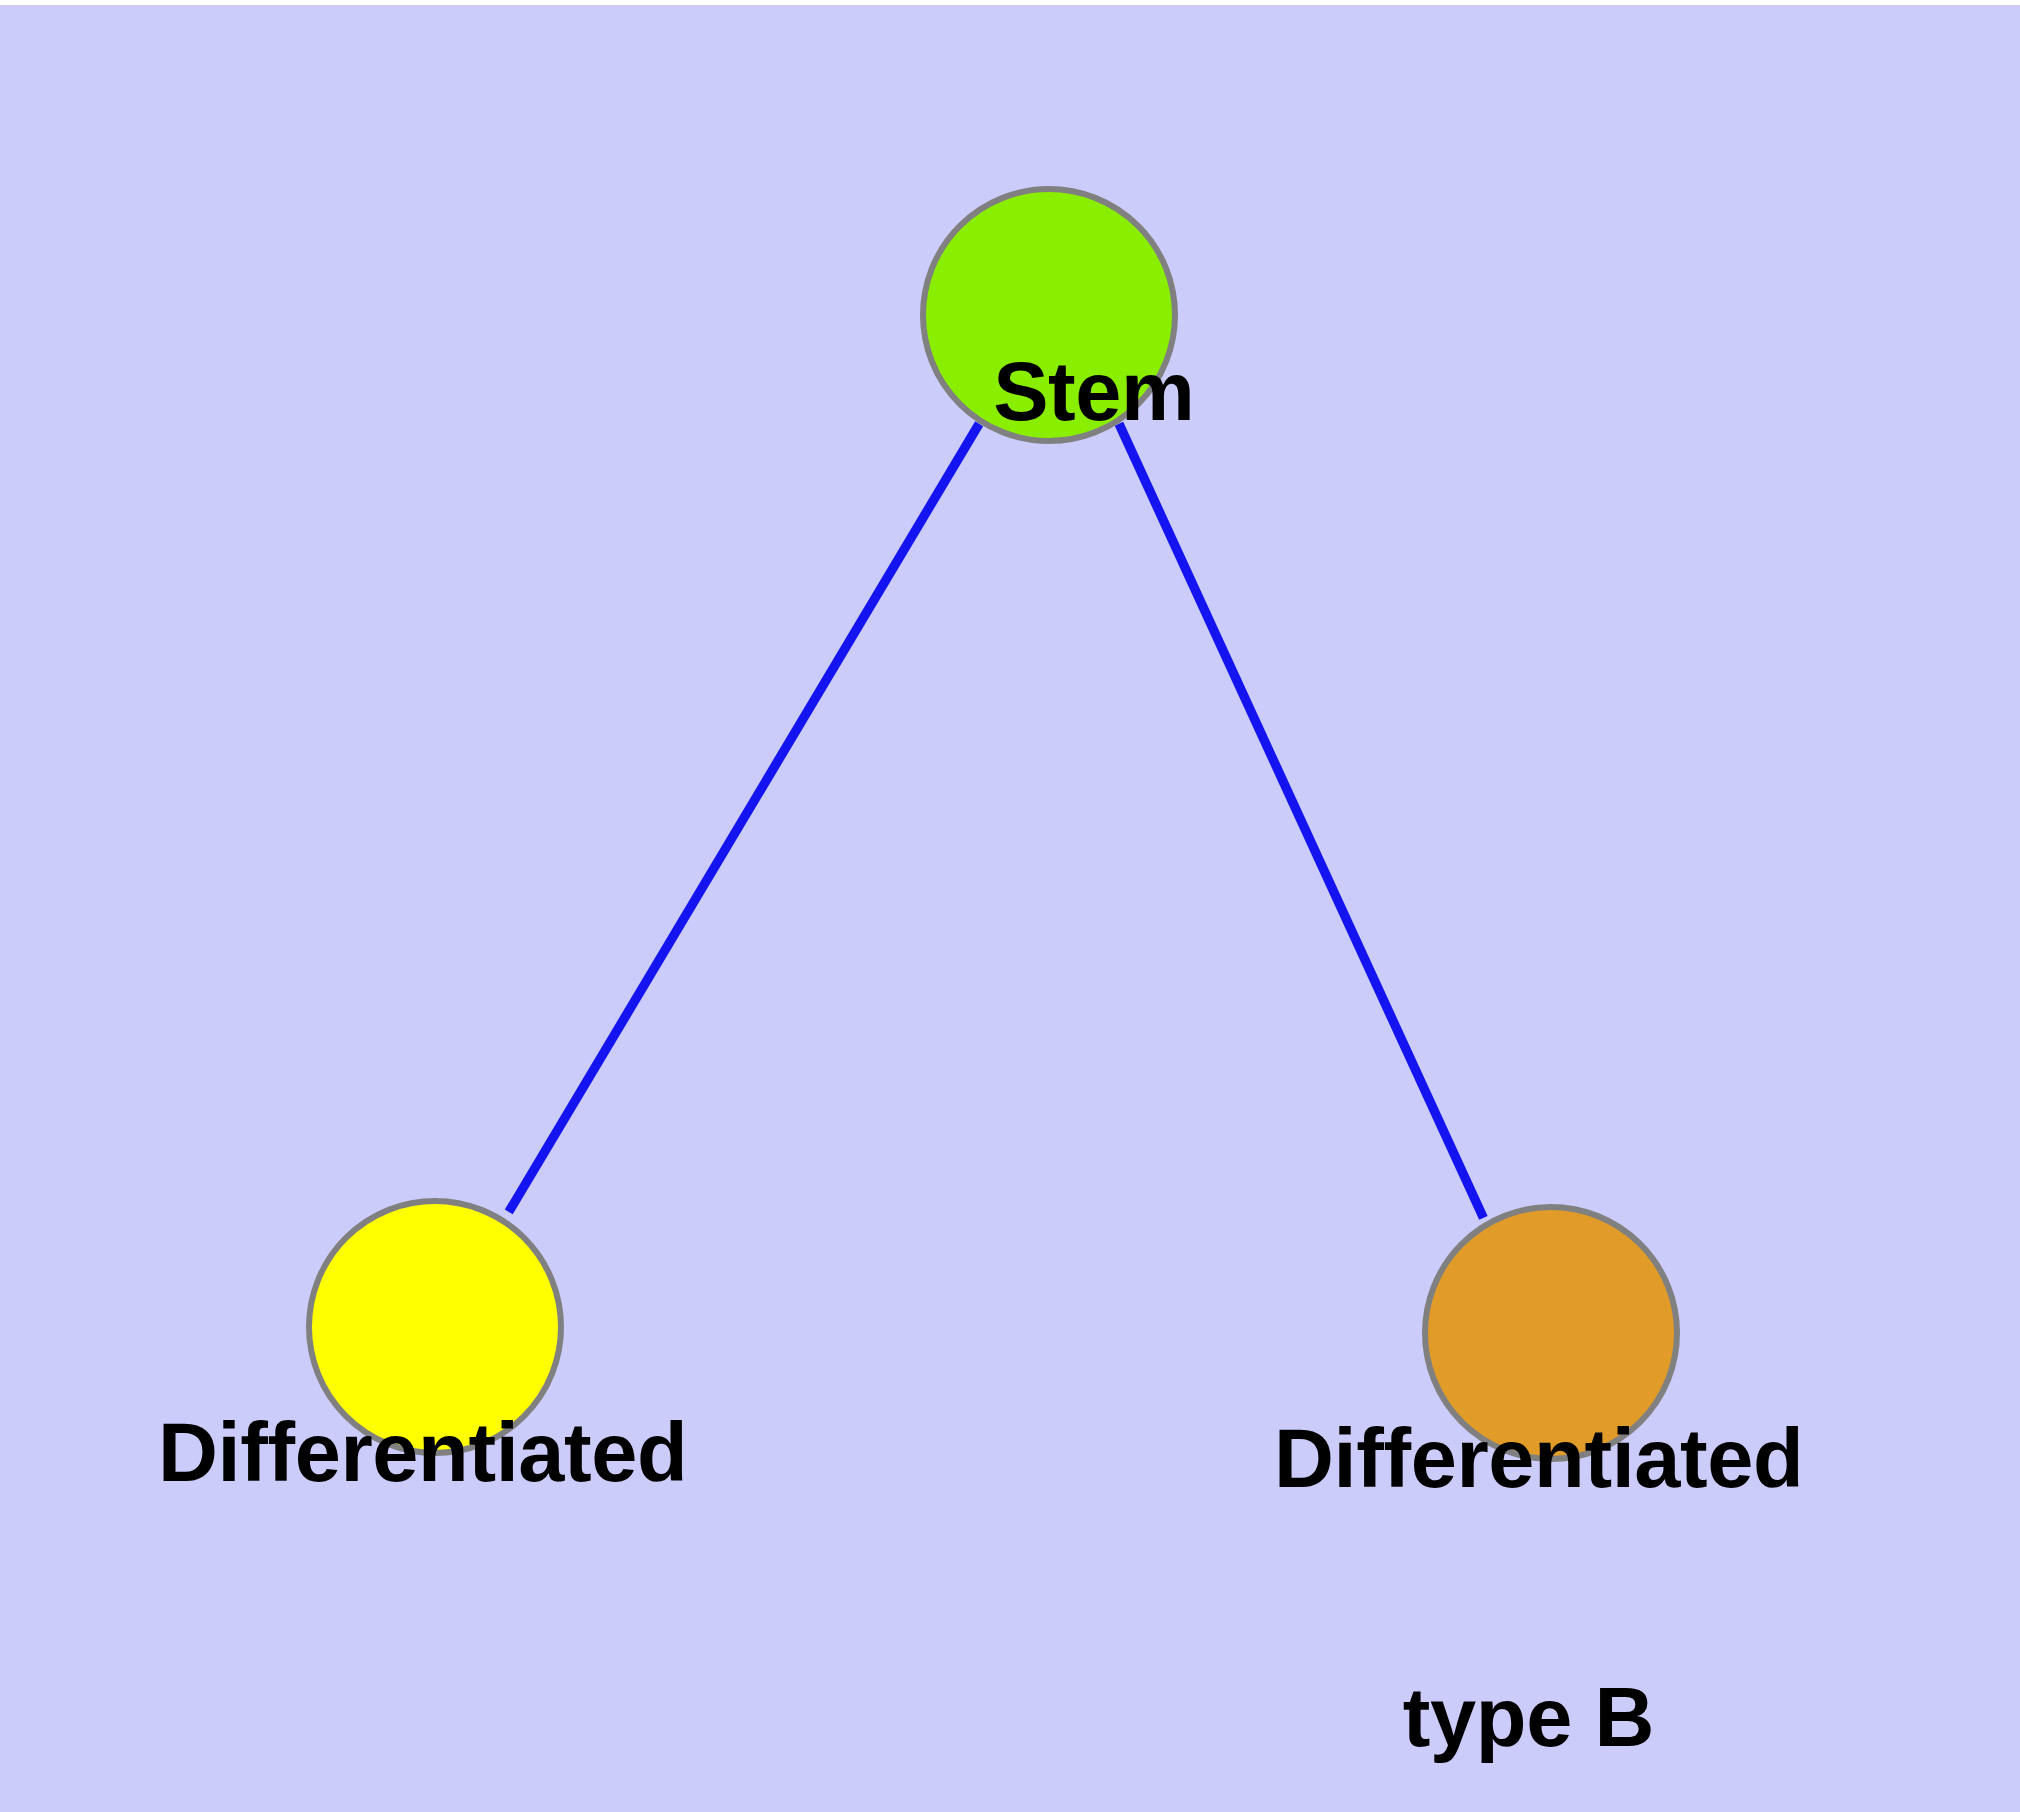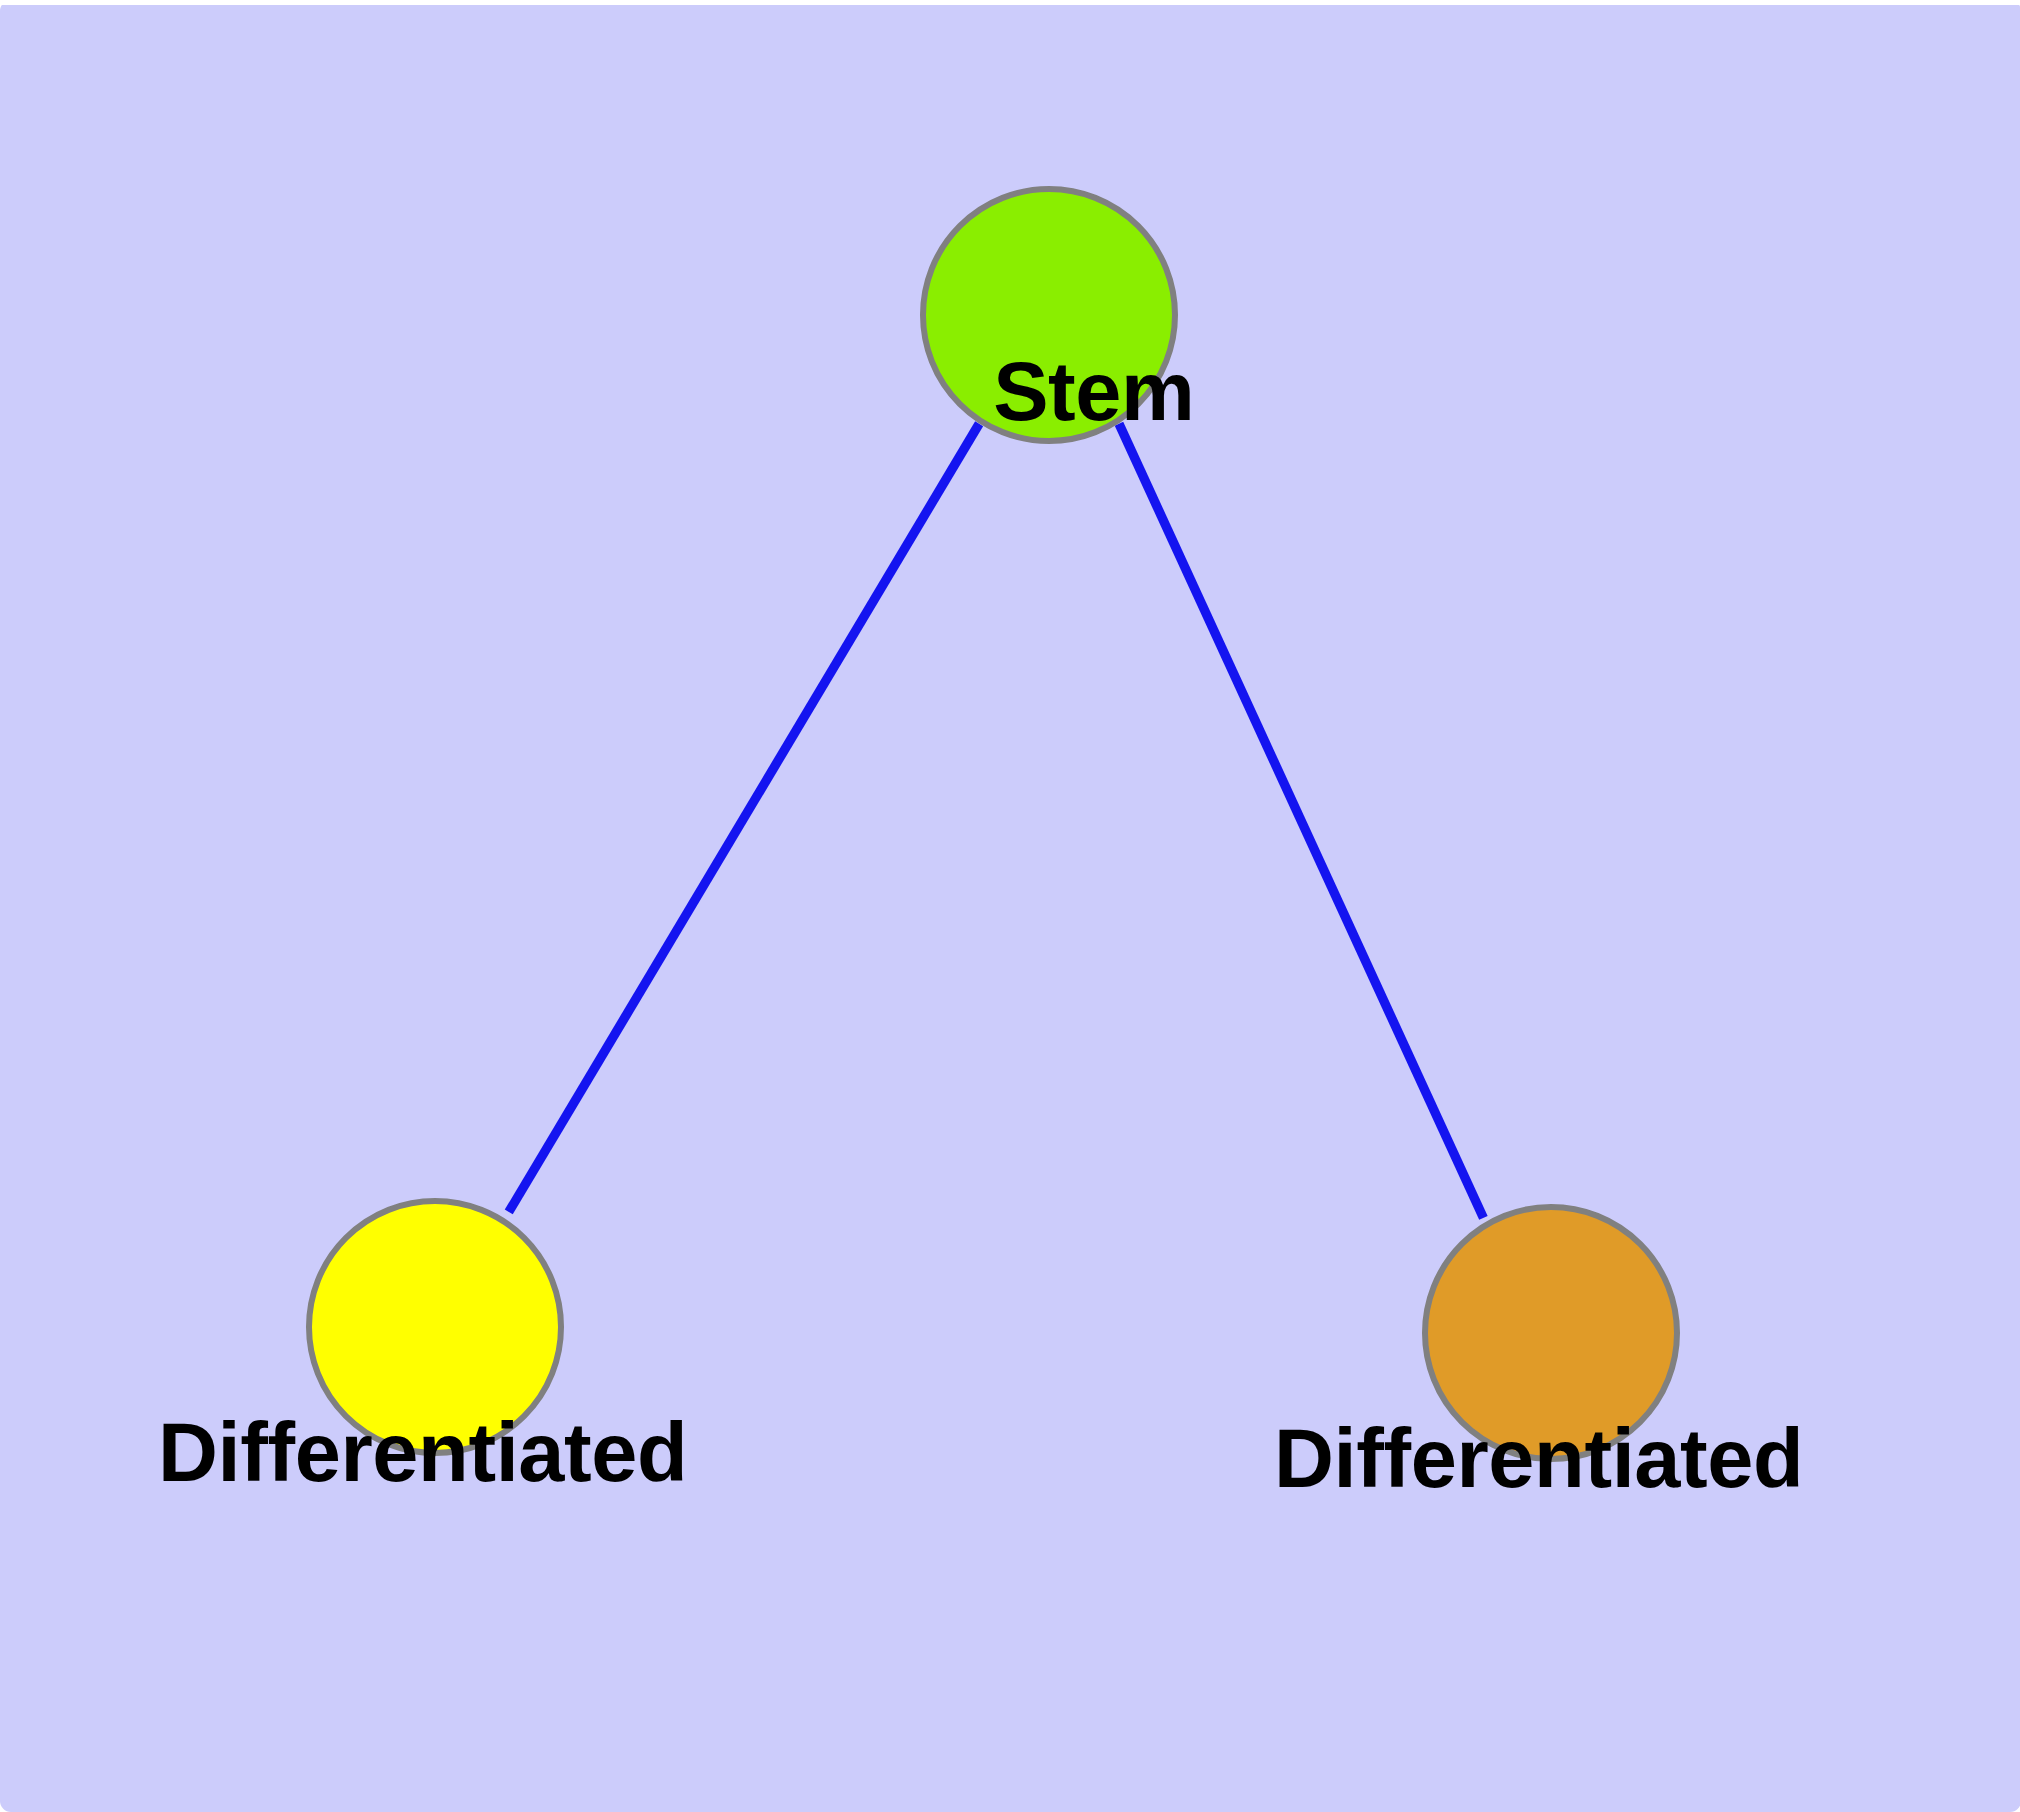--- a/index.html
+++ b/index.html
@@ -7,21 +7,20 @@
     padding: 0;
     background: #ffffff;
   }
   #canvas {
     position: relative;
     width: 2021px;
     height: 1812px;
     overflow: hidden;
     background: #ffffff;
     font-family: "Liberation Sans", sans-serif;
-    border-radius: 11px;
   }
   #plot-background {
     position: absolute;
     left: 0;
     top: 5.1px;
     width: 2021px;
     height: 1807px;
     background: #ccccfb;
   }
   #edge-layer {
@@ -69,16 +68,17 @@
   <div class="node-label" style="left:794px; top:263px; width:509px; font-size:83px;">
     <span>Stem</span>
   </div>
 
   <div class="node-label" style="left:158px; top:1237px; width:509px; font-size:83px;">
     <div>Differentiated</div>
   </div>
 
   <div class="node-label" style="left:1274px; top:1243px; width:509px; font-size:83px;">
     <div>Differentiated</div>
+    <div>type B</div>
   </div>
 
 </div>
 
 
 </body></html>

